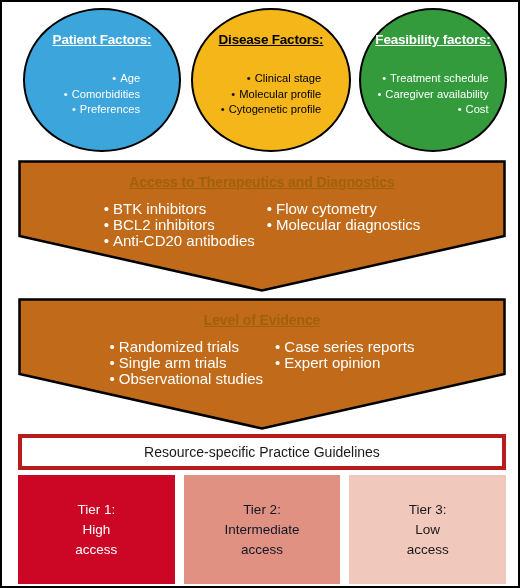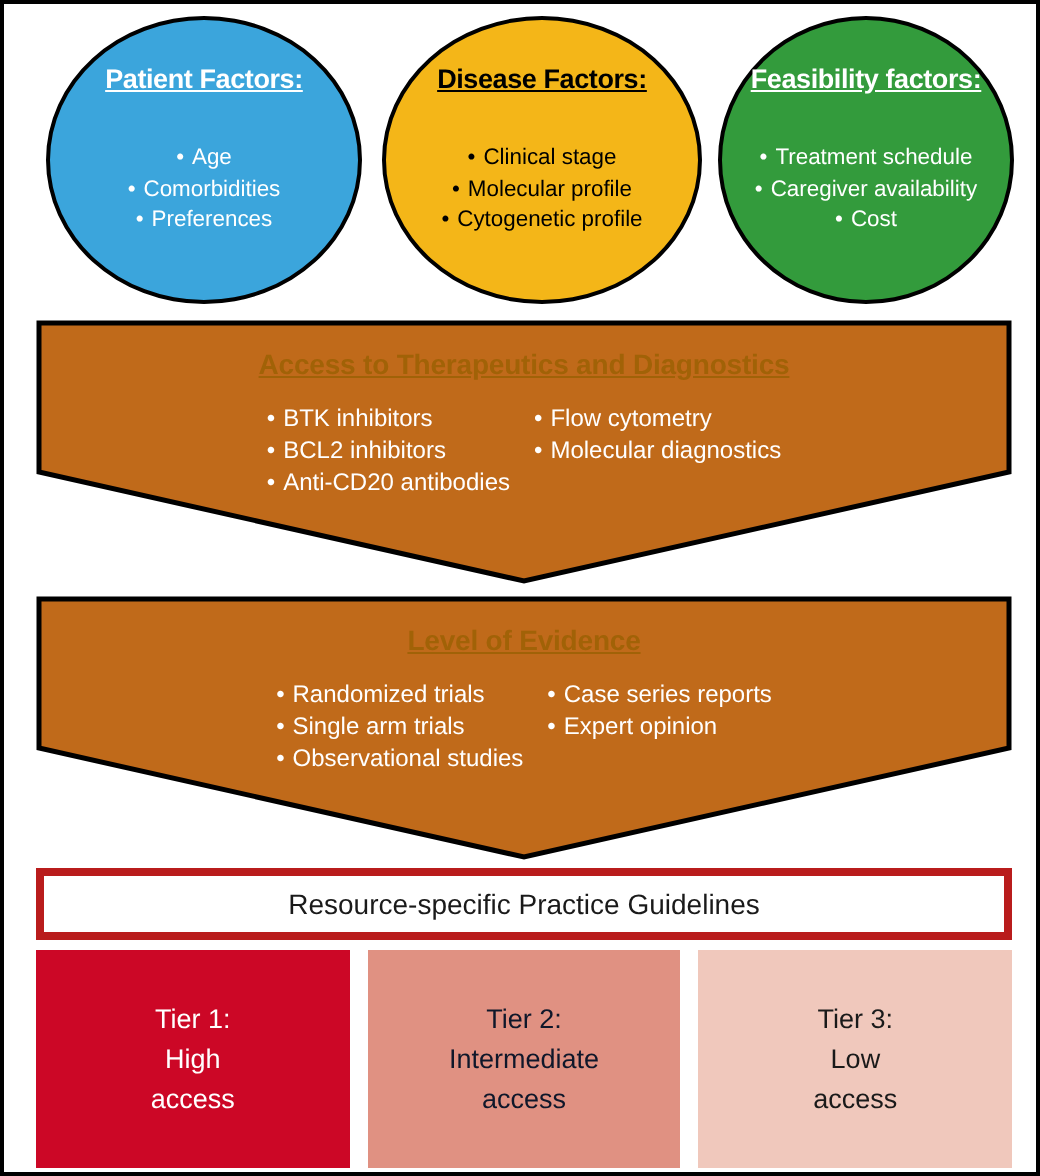--- a/index.html
+++ b/index.html
@@ -55,27 +55,27 @@
     width: 148px;
     height: 144px;
   }
 
   .circle-title {
     font-size: 13.5px;
     font-weight: bold;
     text-decoration: underline;
     letter-spacing: -0.2px;
     white-space: nowrap;
-    margin-bottom: 9px;
+    margin-bottom: 24px;
   }
   .circle-list {
     list-style: none;
-    margin: 16px;
+    margin: 0;
     padding: 0;
-    text-align: center;
+    text-align: right;
   }
   .circle-list li {
     font-size: 11.2px;
     line-height: 15.5px;
     white-space: nowrap;
   }
   .circle-list li::before {
     content: "\2022";
     margin-right: 4px;
   }
@@ -118,21 +118,21 @@
     gap: 12px;
     align-items: flex-start;
   }
   .chevron-cols ul {
     list-style: none;
     margin: 0;
     padding: 0;
     text-align: left;
   }
   .chevron-cols li {
-    font-size: 12px;
+    font-size: 15px;
     line-height: 16px;
     color: #ffffff;
     white-space: nowrap;
   }
   .chevron-cols li::before {
     content: "\2022";
     margin-right: 4px;
   }
 
   #access-chevron { top: 158px; height: 132px; }

